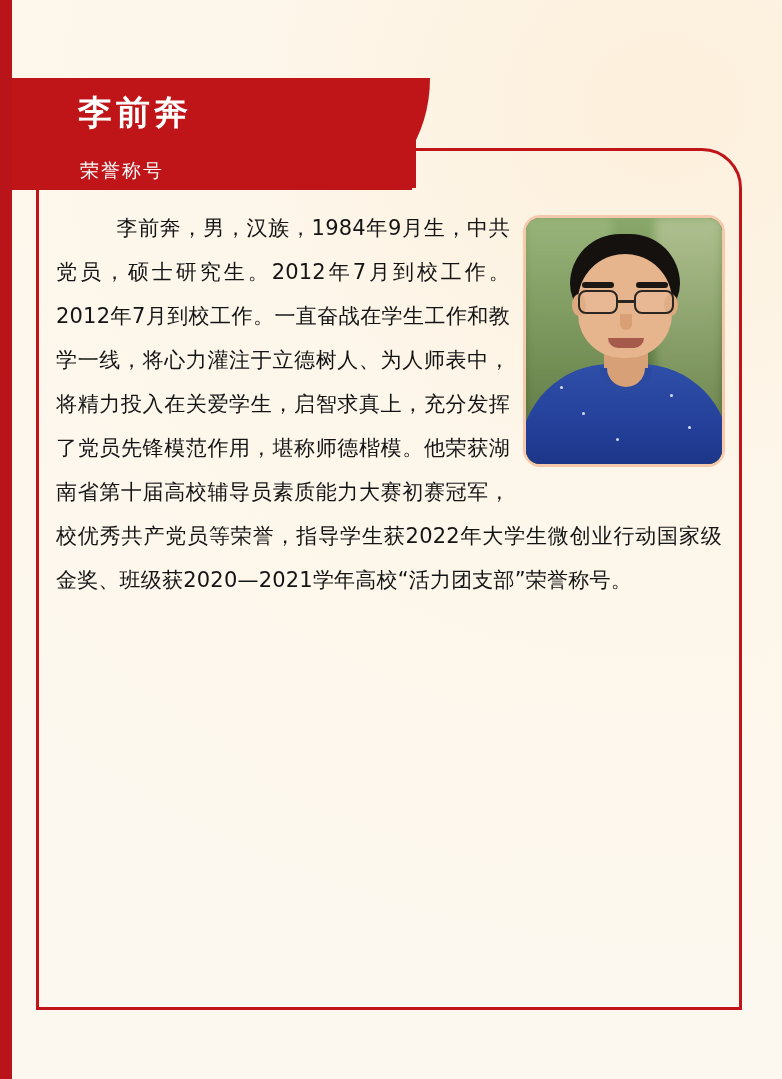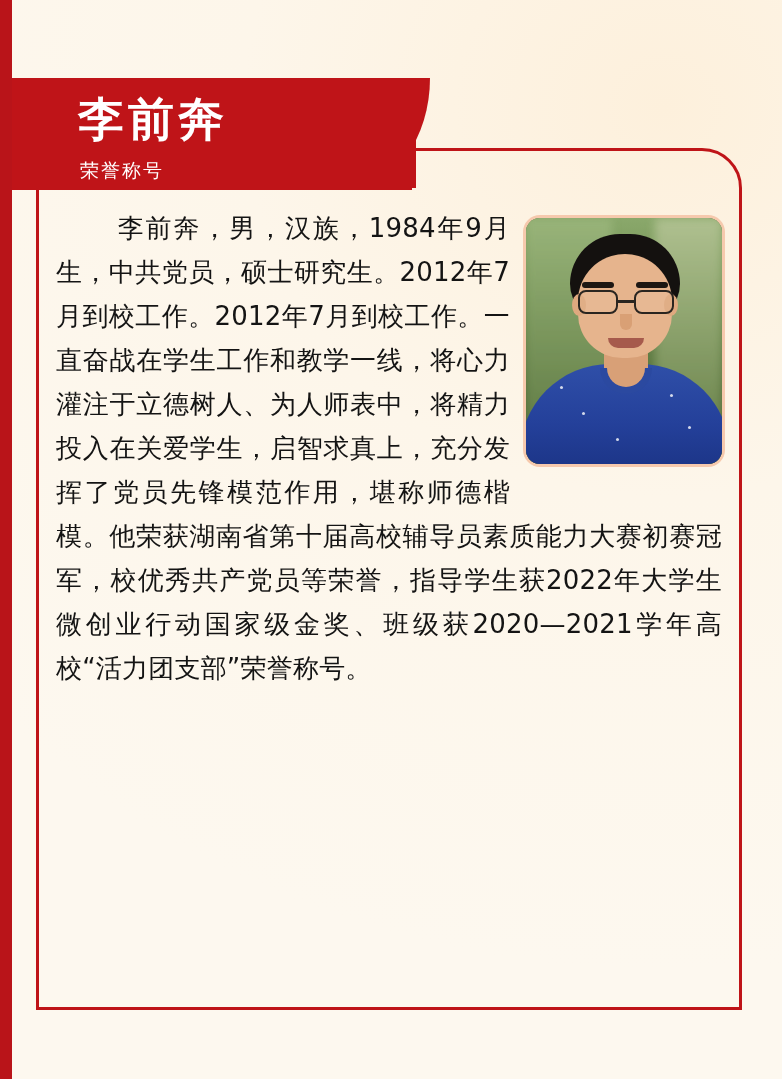--- a/index.html
+++ b/index.html
@@ -49,21 +49,21 @@
     top: 78px;
     width: 80px;
     height: 110px;
     background: #bf1418;
     border-bottom-right-radius: 80px 110px;
   }
   .banner-title {
     position: absolute;
     left: 78px;
     top: 94px;
-    font-size: 46px;
+    font-size: 34px;
     font-weight: bold;
     color: #ffffff;
     letter-spacing: 4px;
     font-family: "Liberation Sans", sans-serif;
     line-height: 1.1;
   }
   .banner-sub {
     position: absolute;
     left: 80px;
     top: 158px;
@@ -96,21 +96,21 @@
   
   .content {
     position: absolute;
     left: 56px;
     top: 206px;
     width: 666px;
     height: 780px;
   }
 
   .bio-text {
-    font-size: 26px;
+    font-size: 21px;
     line-height: 44px;
     color: #141414;
     text-align: justify;
     text-justify: inter-ideograph;
     letter-spacing: 0.2px;
     font-family: "DejaVu Sans", "Liberation Sans", sans-serif;
   }
   .bio-text .indent {
     display: inline-block;
     width: 60px;

